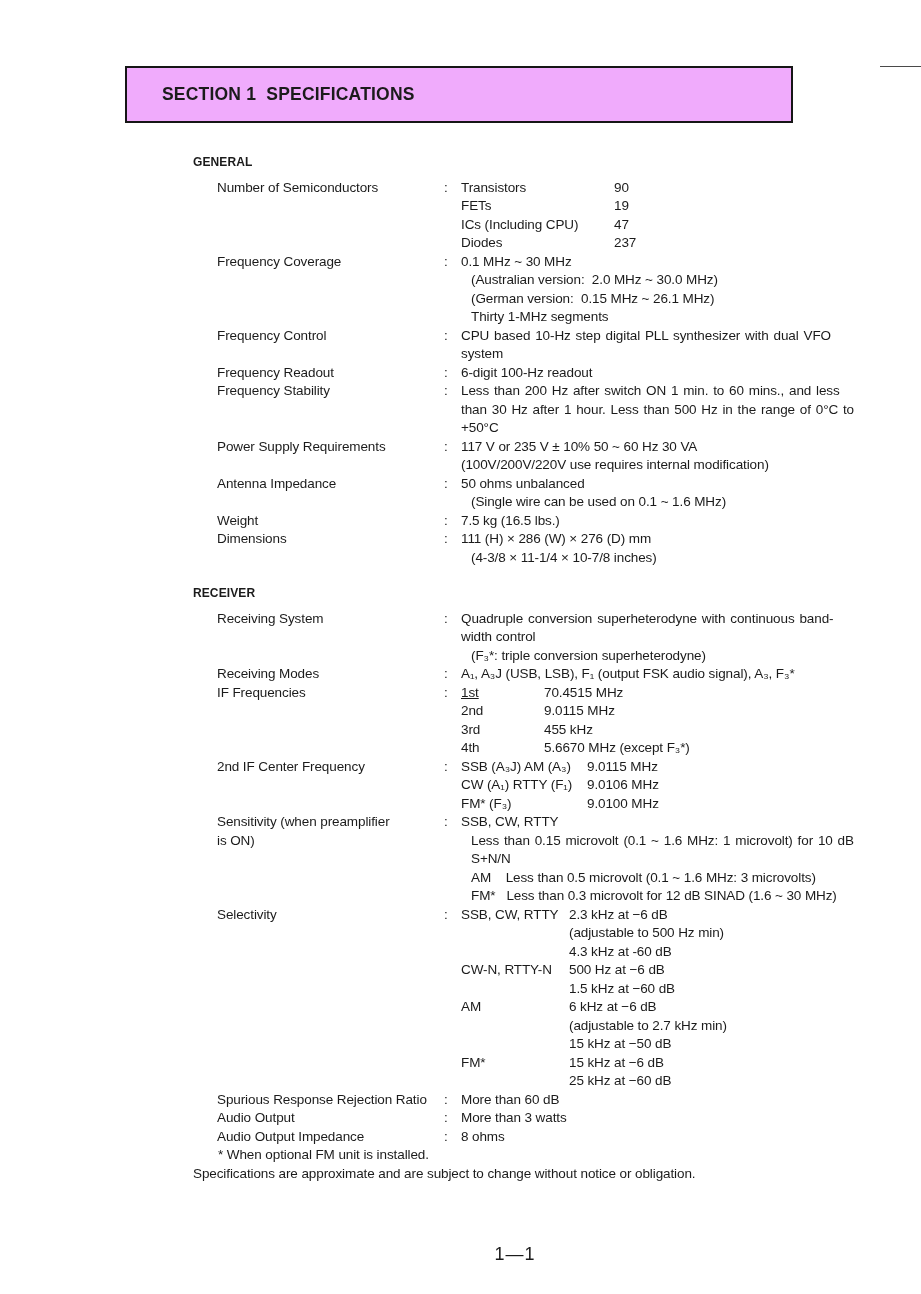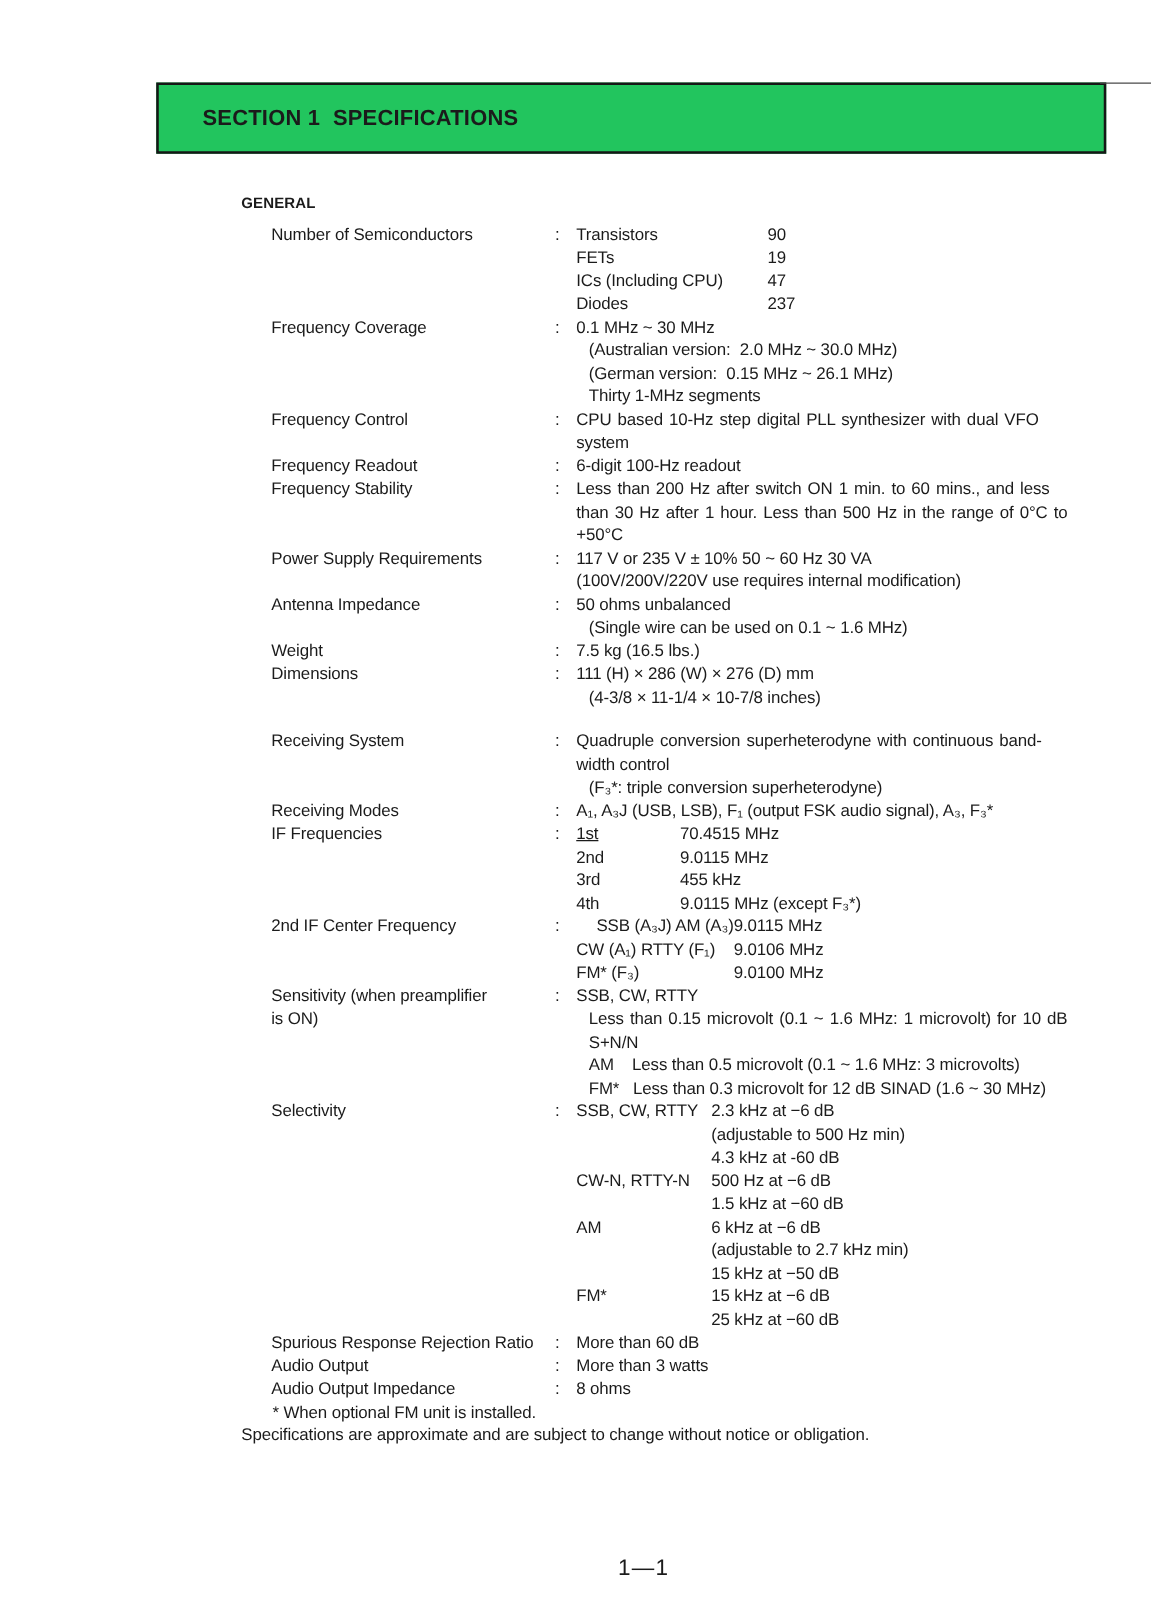--- a/index.html
+++ b/index.html
@@ -3,24 +3,24 @@
 <meta charset="utf-8">
 <style>
   html,body{margin:0;padding:0;}
   body{
     width:921px;height:1294px;position:relative;overflow:hidden;
     background:#ffffff;color:#1b1b1b;
     font-family:"Liberation Sans","DejaVu Sans",sans-serif;
     font-size:13.5px;line-height:18.5px;letter-spacing:-0.1px;
   }
   .title-box{
-    position:absolute;left:125px;top:66px;width:760px;height:57px;
+    position:absolute;left:125px;top:66px;width:668px;height:57px;
     border:2px solid #161616;box-sizing:border-box;
     display:flex;align-items:center;padding-left:35px;
-    background:#22c55e;
+    background:#f0abfc;
   }
   .title-box .title{
     font-size:17.5px;font-weight:bold;letter-spacing:0.2px;white-space:pre;
   }
   .artifact-line{
     position:absolute;top:66px;left:880px;width:41px;height:1px;background:#4a4a4a;
   }
   .content{
     position:absolute;left:193px;top:153px;width:640px;
   }
@@ -144,20 +144,21 @@
             <div>Dimensions</div>
           </div>
           <div class="colon">:</div>
           <div class="vals">
             <div class="vline">111 (H) × 286 (W) × 276 (D) mm</div>
             <div class="vline ind">(4-3/8 × 11-1/4 × 10-7/8 inches)</div>
           </div>
         </div>
       </div>
       <div class="section">
+        <div class="heading">RECEIVER</div>
         <div class="row">
           <div class="lbl">
             <div>Receiving System</div>
           </div>
           <div class="colon">:</div>
           <div class="vals">
             <div class="vline just">Quadruple conversion superheterodyne with continuous band-</div>
             <div class="vline">width control</div>
             <div class="vline ind">(F₃*: triple conversion superheterodyne)</div>
           </div>
@@ -173,30 +174,30 @@
         </div>
         <div class="row">
           <div class="lbl">
             <div>IF Frequencies</div>
           </div>
           <div class="colon">:</div>
           <div class="vals">
             <div class="vline"><span class="k" style="width: 83px; text-decoration: underline;">1st</span><span class="v">70.4515 MHz</span></div>
             <div class="vline"><span class="k" style="width: 83px;">2nd</span><span class="v">9.0115 MHz</span></div>
             <div class="vline"><span class="k" style="width: 83px;">3rd</span><span class="v">455 kHz</span></div>
-            <div class="vline"><span class="k" style="width: 83px;">4th</span><span class="v">9.0115 MHz (except F₃*)</span></div>
+            <div class="vline"><span class="k" style="width: 83px;">4th</span><span class="v">5.6670 MHz (except F₃*)</span></div>
           </div>
         </div>
         <div class="row">
           <div class="lbl">
             <div>2nd IF Center Frequency</div>
           </div>
           <div class="colon">:</div>
           <div class="vals">
-            <div class="vline"><span class="k" style="width: 126px; text-align: right;">SSB (A₃J) AM (A₃)</span><span class="v">9.0115 MHz</span></div>
+            <div class="vline"><span class="k" style="width: 126px;">SSB (A₃J) AM (A₃)</span><span class="v">9.0115 MHz</span></div>
             <div class="vline"><span class="k" style="width: 126px;">CW (A₁) RTTY (F₁)</span><span class="v">9.0106 MHz</span></div>
             <div class="vline"><span class="k" style="width: 126px;">FM* (F₃)</span><span class="v">9.0100 MHz</span></div>
           </div>
         </div>
         <div class="row">
           <div class="lbl">
             <div>Sensitivity (when preamplifier</div>
             <div>is ON)</div>
           </div>
           <div class="colon">:</div>

